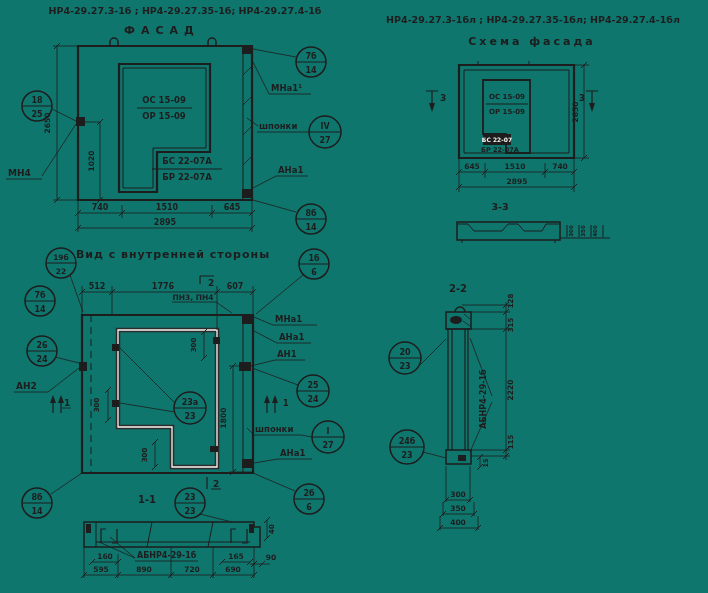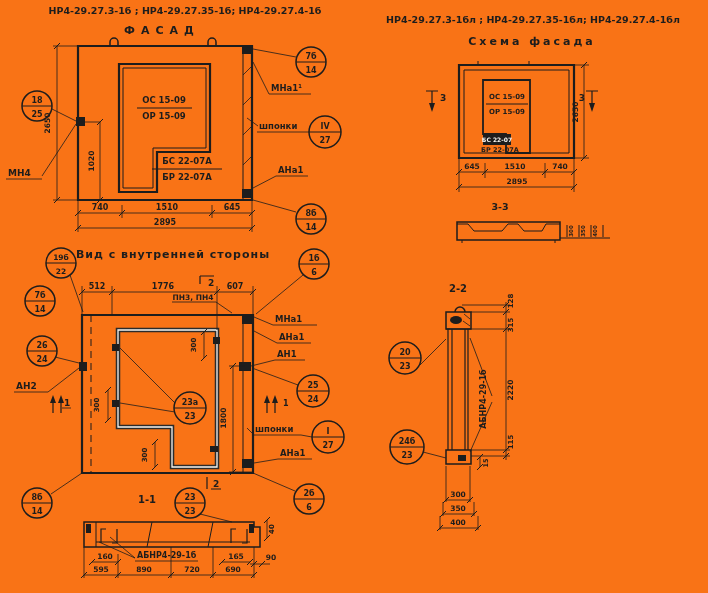--- a/index.html
+++ b/index.html
@@ -1,16 +1,16 @@
 <!DOCTYPE html>
 <html><head>
 <meta charset="utf-8">
 <style>
   html,body{margin:0;padding:0;background:#e8e6e0;}
-  .sheet{position:relative;width:708px;height:593px;background:#f97316;overflow:hidden;}
+  .sheet{position:relative;width:708px;height:593px;background:#0f766e;overflow:hidden;}
   svg{position:absolute;left:0;top:0;}
   .tx{font-family:"DejaVu Sans",sans-serif;font-weight:700;fill:#1d1d1d;}
   .f55{font-size:5.5px}.f6{font-size:6px}.f65{font-size:6.5px}.f7{font-size:7px}
   .f75{font-size:7.5px}.f8{font-size:8px}.f85{font-size:8.5px}.f9{font-size:9px}
   .f95{font-size:9.5px}.f10{font-size:10px}.f11{font-size:11px}
   .ls6{letter-spacing:6px}.ls3{letter-spacing:3px}.ls1{letter-spacing:1px}
   .w{fill:#f8f6f1;}
   .s08{stroke:#1d1d1d;stroke-width:.8;fill:none}
   .s1{stroke:#1d1d1d;stroke-width:1;fill:none}
   .s12{stroke:#1d1d1d;stroke-width:1.2;fill:none}

